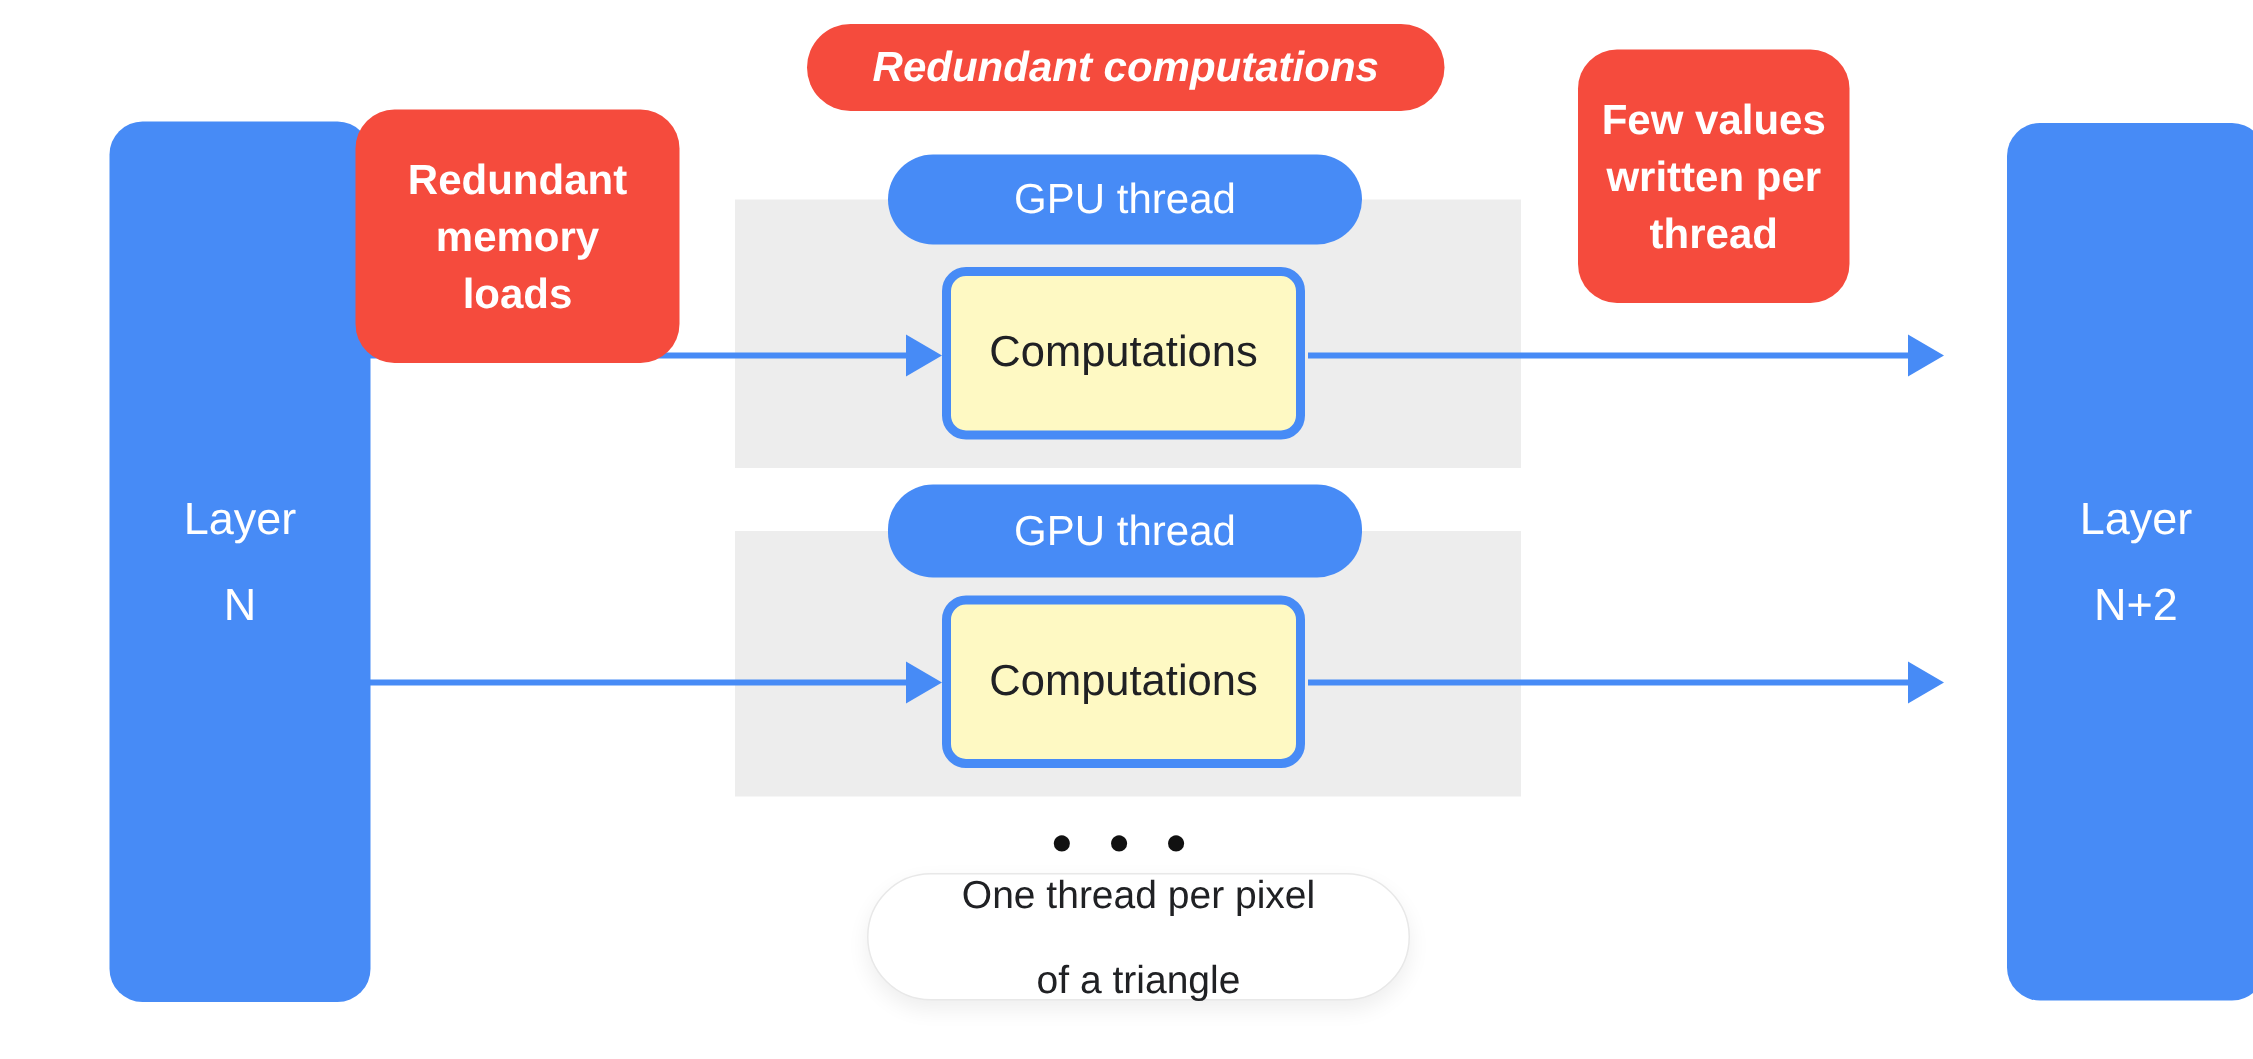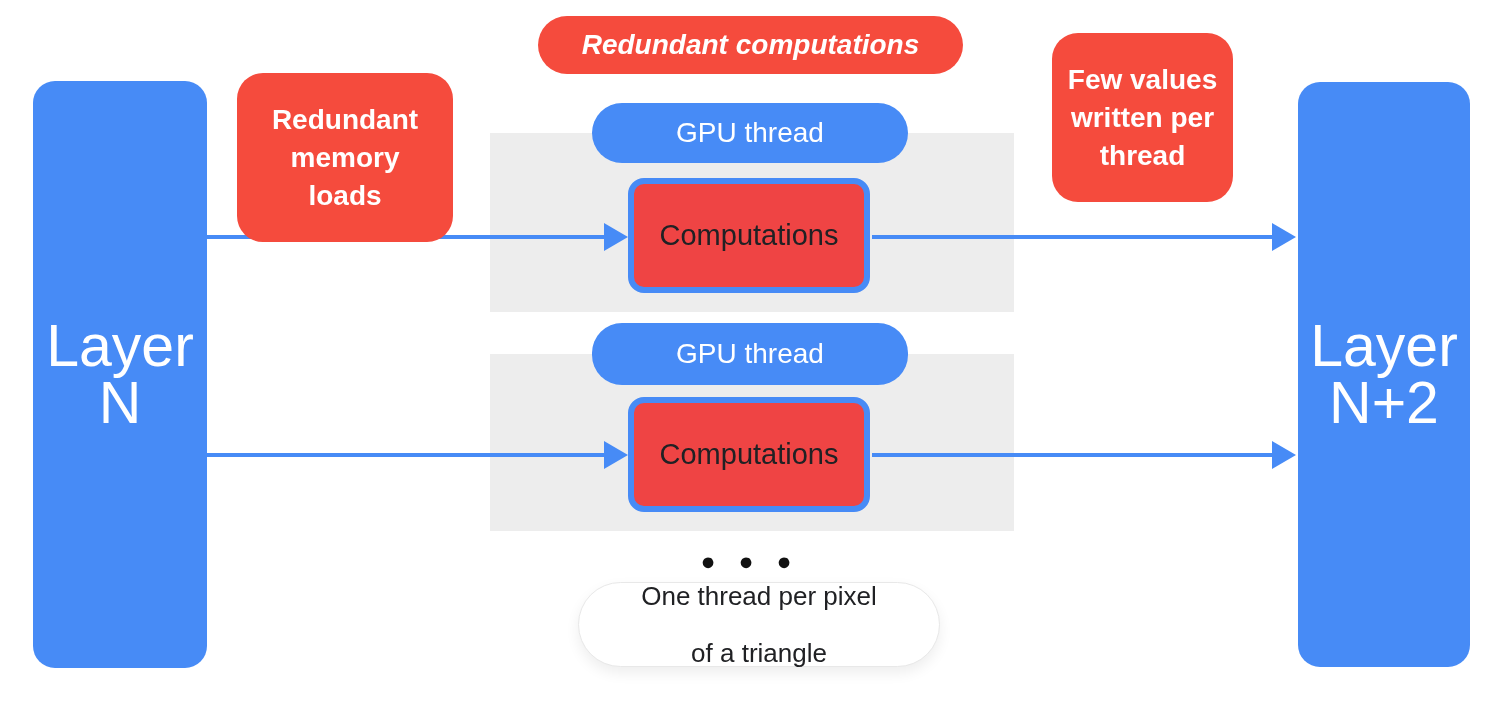--- a/index.html
+++ b/index.html
@@ -17,23 +17,24 @@
   
   .layer-box {
     background: #478BF6;
     border-radius: 22px;
     color: #ffffff;
     display: flex;
     flex-direction: column;
     align-items: center;
     justify-content: center;
     text-align: center;
-    font-size: 59px;
+    font-size: 30px;
     line-height: 57px;
     font-weight: 400;
+    margin-left: 40px;
   }
   #layer-n  { left: 33px;   top: 81px; width: 174px; height: 587px; }
   #layer-n1 { left: 1298px; top: 82px; width: 172px; height: 585px; }
 
   
   .red-note {
     background: #F54B3D;
     border-radius: 26px;
     color: #ffffff;
     font-weight: 700;
@@ -63,21 +64,21 @@
     font-size: 28px;
     display: flex;
     align-items: center;
     justify-content: center;
   }
   #gpu-pill-1 { left: 592px; top: 103px; width: 316px; height: 60px; }
   #gpu-pill-2 { left: 592px; top: 323px; width: 316px; height: 62px; }
 
   
   .comp-box {
-    background: #ef4444;
+    background: #fef9c3;
     border: 6px solid #478BF6;
     border-radius: 16px;
     color: #202124;
     font-size: 29px;
     display: flex;
     align-items: center;
     justify-content: center;
   }
   #comp-1 { left: 628px; top: 178px; width: 242px; height: 115px; }
   #comp-2 { left: 628px; top: 397px; width: 242px; height: 115px; }

